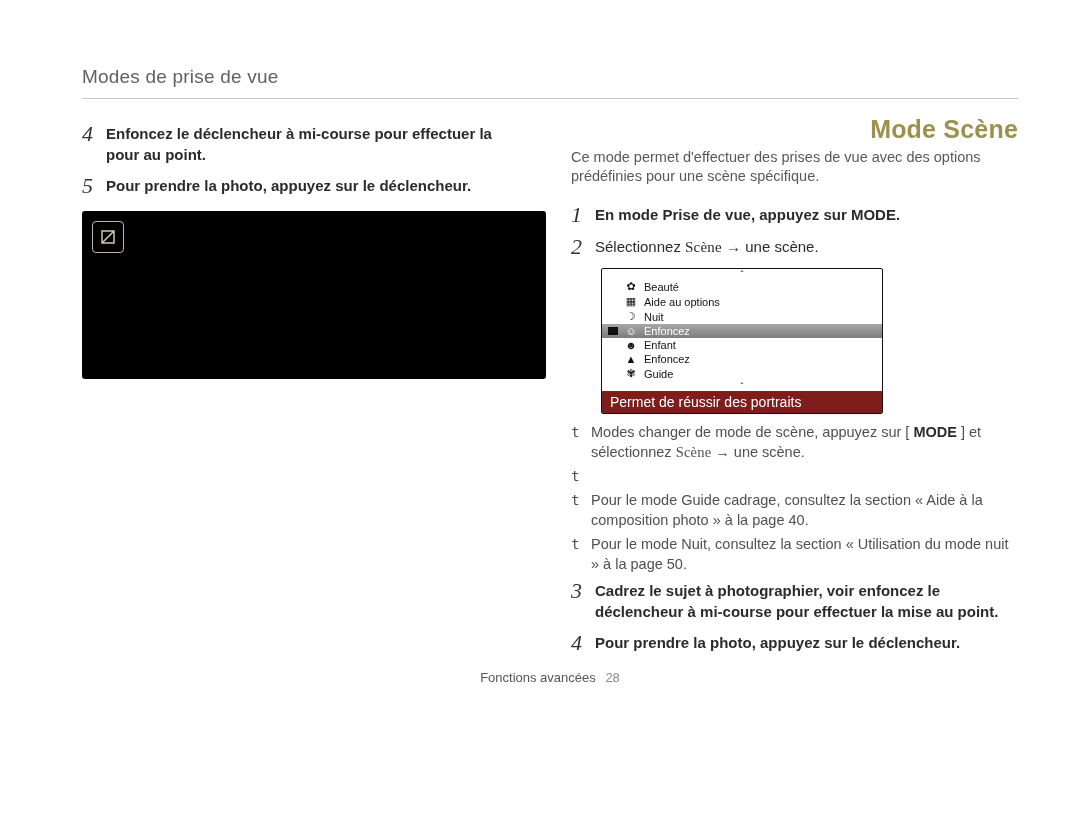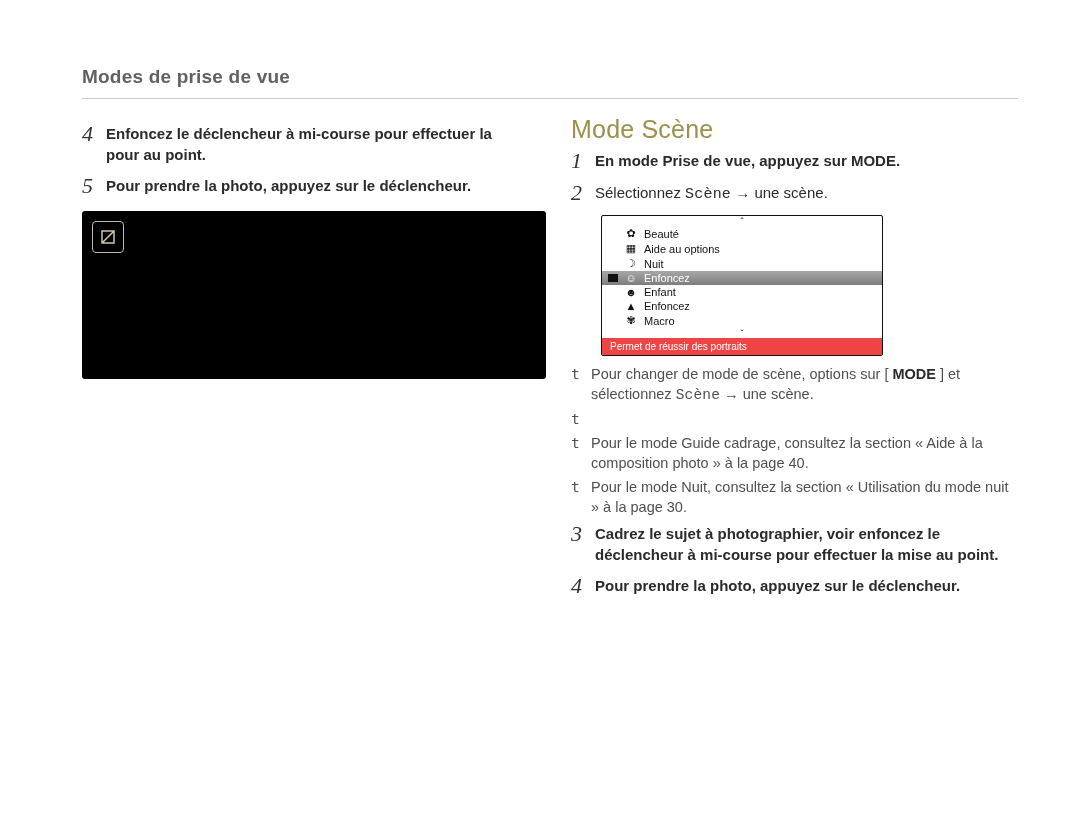--- a/index.html
+++ b/index.html
@@ -10,21 +10,21 @@
     width: 1080px;
     height: 815px;
     overflow: hidden;
   }
   .page-wrap {
     padding: 66px 62px 0 82px;
   }
   .running-head {
     font-size: 19px;
     color: #616161;
-    font-weight: 700;
+    font-weight: 400;
     letter-spacing: 0.2px;
   }
   .divider {
     border-top: 1px solid #c9c9c9;
     margin: 10px 0 18px 0;
   }
   .columns {
     display: flex;
     gap: 42px;
     align-items: flex-start;
@@ -80,32 +80,33 @@
     width: 18px;
     height: 18px;
     stroke: #cfc6af;
     fill: none;
     stroke-width: 2;
   }
 
   .heading {
     color: #9c914c;
     font-size: 25px;
-    font-weight: 400;
+    font-weight: 700;
     margin: -2px 0 4px 0;
     letter-spacing: 0.2px;
+    text-align: right;
   }
   .para {
     font-size: 14.5px;
     color: #585858;
     line-height: 19px;
     margin: 0 0 18px 0;
   }
   .inline-label {
-    font-family: Liberation Mono, monospace;
+    font-family: Liberation Serif, serif;
     letter-spacing: 0.2px;
   }
 
   
   .scene-menu {
     margin: 4px 0 8px 30px;
     width: 280px;
     border: 1px solid #111;
     border-radius: 2px;
     background: #fff;
@@ -139,23 +140,23 @@
   .scene-item-selected::before {
     content: "";
     position: absolute;
     left: 6px;
     width: 10px;
     height: 8px;
     background: #111;
     top: 3px;
   }
   .scene-footer {
-    background: #ef4444;
+    background: #7f1d1d;
     color: #fff;
-    font-size: 10px;
+    font-size: 14px;
     padding: 3px 8px;
   }
 
   
   .bullets {
     margin: 8px 0 6px 0;
     padding: 0;
     list-style: none;
     font-size: 14.5px;
     color: #505050;
@@ -205,20 +206,21 @@
           <svg viewBox="0 0 24 24">
               <path d="M4 20 L20 4 M4 4 h16 v16 h-16z" stroke-linecap="round"></path>
             </svg>
         </div>
 
       </div>
     </div>
 
     <div class="col">
       <div class="heading">Mode Scène</div>
+      <p class="para">Ce mode permet d'effectuer des prises de vue avec des options prédéfinies pour une scène spécifique.</p>
 
       <div class="num-step">
         <div class="num">1</div>
         <div class="txt">
           <strong><span>En mode Prise de vue, appuyez sur</span> <span>MODE</span><span>.</span></strong>
         </div>
       </div>
 
       <div class="num-step">
         <div class="num">2</div>
@@ -248,51 +250,55 @@
         <div class="scene-item">
           <span class="icon">☻</span>
           <span>Enfant</span>
         </div>
         <div class="scene-item">
           <span class="icon">▲</span>
           <span>Enfoncez</span>
         </div>
         <div class="scene-item">
           <span class="icon">✾</span>
-          <span>Macro</span>
+          <span>Guide</span>
         </div>
         <div class="scene-chevron">ˇ</div>
         <div class="scene-footer">Permet de réussir des portraits</div>
       </div>
 
       <ul class="bullets">
         <li>
           <span class="b">t</span>
           <span>
-            <span>Pour changer de mode de scène, options sur [ </span><strong>MODE</strong><span> ] et sélectionnez </span><span class="inline-label">Scène</span><span> → une scène.</span>
+            <span>Modes changer de mode de scène, appuyez sur [ </span><strong>MODE</strong><span> ] et sélectionnez </span><span class="inline-label">Scène</span><span> → une scène.</span>
           </span>
         </li>
         <li>
           <span class="b">t</span>
         </li>
         <li>
           <span class="b">t</span>
           <span>Pour le mode Guide cadrage, consultez la section « Aide à la composition photo » à la page 40.</span>
         </li>
         <li>
           <span class="b">t</span>
-          <span>Pour le mode Nuit, consultez la section « Utilisation du mode nuit » à la page 30.</span>
+          <span>Pour le mode Nuit, consultez la section « Utilisation du mode nuit » à la page 50.</span>
         </li>
       </ul>
 
       <div class="num-step">
         <div class="num">3</div>
         <div class="txt"><strong>Cadrez le sujet à photographier, voir enfoncez le déclencheur à mi-course pour effectuer la mise au point.</strong></div>
       </div>
       <div class="num-step">
         <div class="num">4</div>
         <div class="txt"><strong>Pour prendre la photo, appuyez sur le déclencheur.</strong></div>
       </div>
 
     </div>
   </div>
 
+  <div class="footer">
+    <span>Fonctions avancées</span>
+    <span class="pn">28</span>
+  </div>
 </div>
 
 </body></html>

